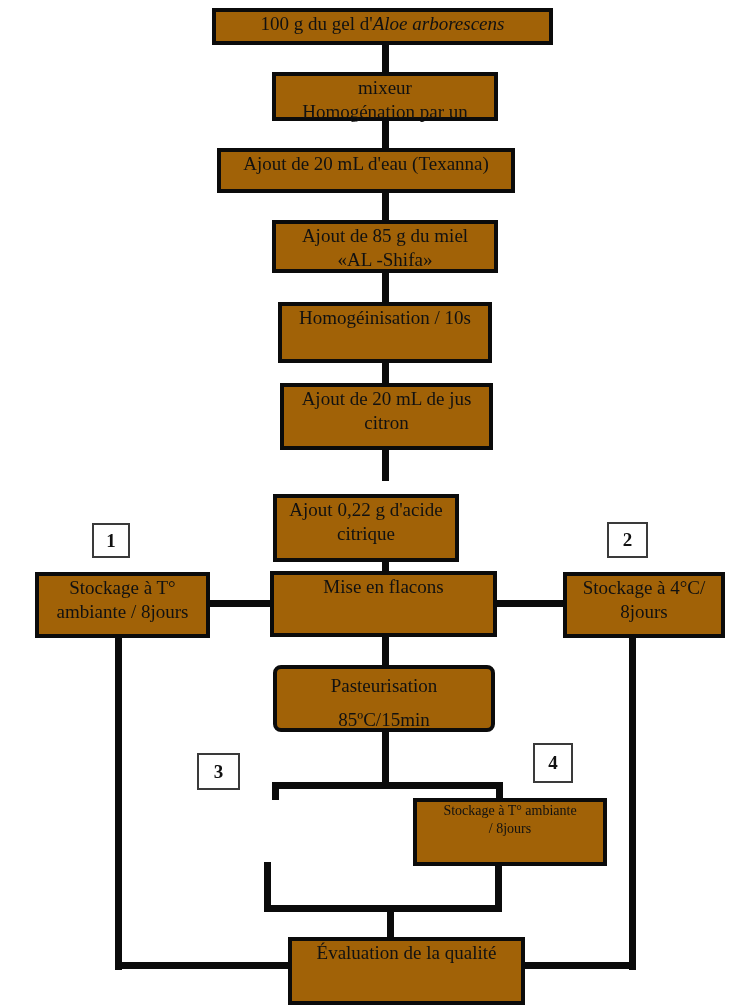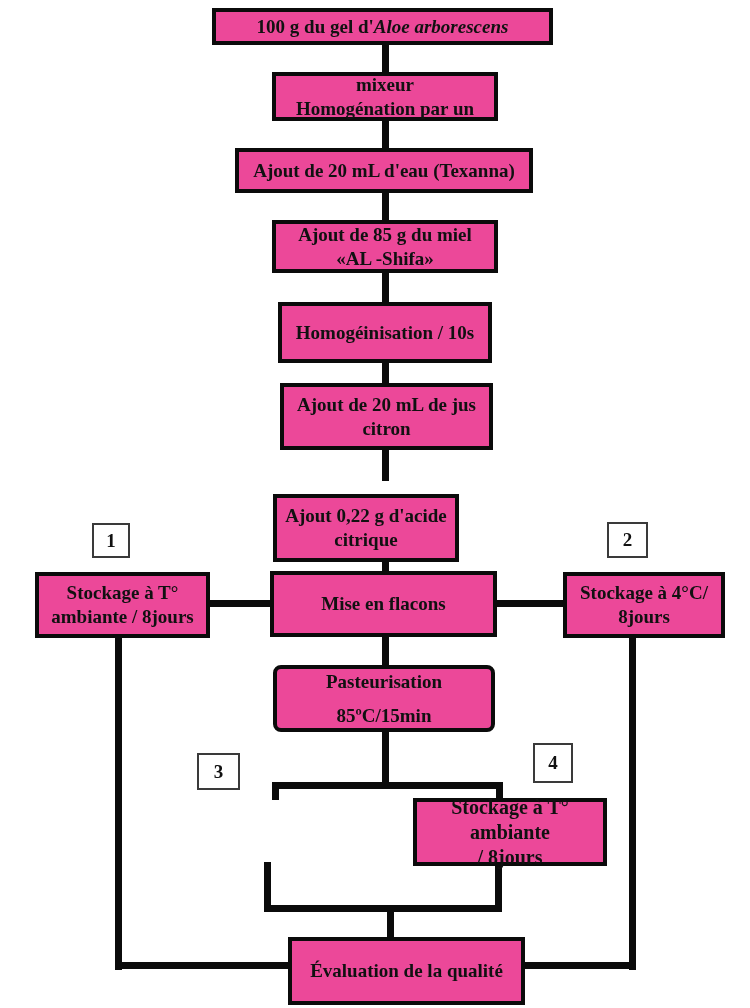--- a/index.html
+++ b/index.html
@@ -13,29 +13,27 @@
     overflow: hidden;
   }
   
   .v, .h { position: absolute; background: #0b0b0b; }
   .v { width: 7px; }
   .h { height: 7px; }
   
   .node {
     position: absolute;
     box-sizing: border-box;
-    background: #ec4899;
+    background: #a16207;
     border: 4px solid #0b0b0b;
     display: flex;
-    align-items: center;
     justify-content: center;
     text-align: center;
     font-size: 19px;
     line-height: 1.25;
-    font-weight: bold;
   }
   .node .txt { width: 100%; }
   .node .gap { line-height: 1.78; }
   
   .badge {
     position: absolute;
     box-sizing: border-box;
     background: #ffffff;
     border: 2px solid #3a3a3a;
     display: flex;
@@ -82,21 +80,21 @@
     <div class="txt"><span>100 g du gel d'</span><i>Aloe arborescens</i></div>
   </div>
 
   <div class="node" style="left:272px; top:72px; width:226px; height:49px;">
     <div class="txt">
         <div>mixeur</div>
         <div>Homogénation par un</div>
       </div>
   </div>
 
-  <div class="node" style="left:235px; top:148px; width:298px; height:45px;">
+  <div class="node" style="left:217px; top:148px; width:298px; height:45px;">
     <div class="txt">Ajout de 20 mL d'eau (Texanna)</div>
   </div>
 
   <div class="node" style="left:272px; top:220px; width:226px; height:53px;">
     <div class="txt">
         <div>Ajout de 85 g du miel</div>
         <div>«AL -Shifa»</div>
       </div>
   </div>
 
@@ -142,21 +140,21 @@
   </div>
 
   <div class="node" style="left:563px; top:572px; width:162px; height:66px;">
     <div class="txt">
         <div>Stockage à 4°C/</div>
         <div>8jours</div>
       </div>
   </div>
 
 
-  <div class="node" style="left:413px; top:798px; width:194px; height:68px; font-size:20px;">
+  <div class="node" style="left:413px; top:798px; width:194px; height:68px; font-size:14px;">
     <div class="txt">
         <div>Stockage à T° ambiante</div>
         <div>/ 8jours</div>
       </div>
   </div>
 
   <div class="node" style="left:288px; top:937px; width:237px; height:68px;">
     <div class="txt">Évaluation de la qualité</div>
   </div>
 

